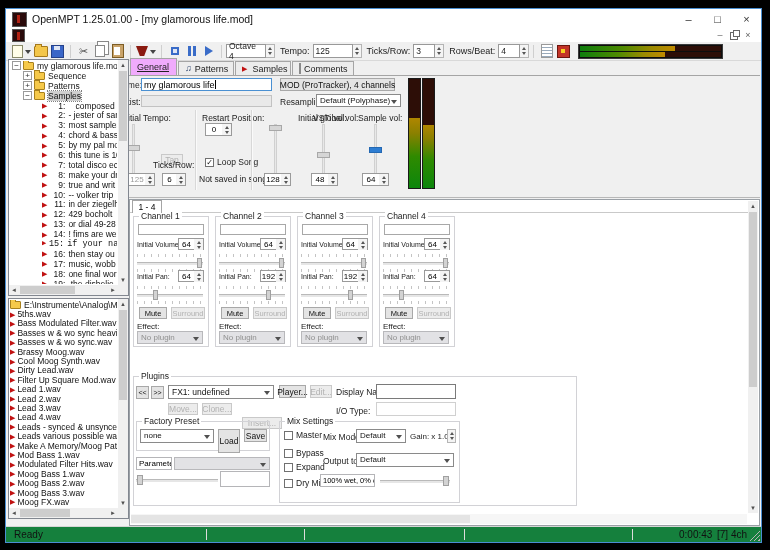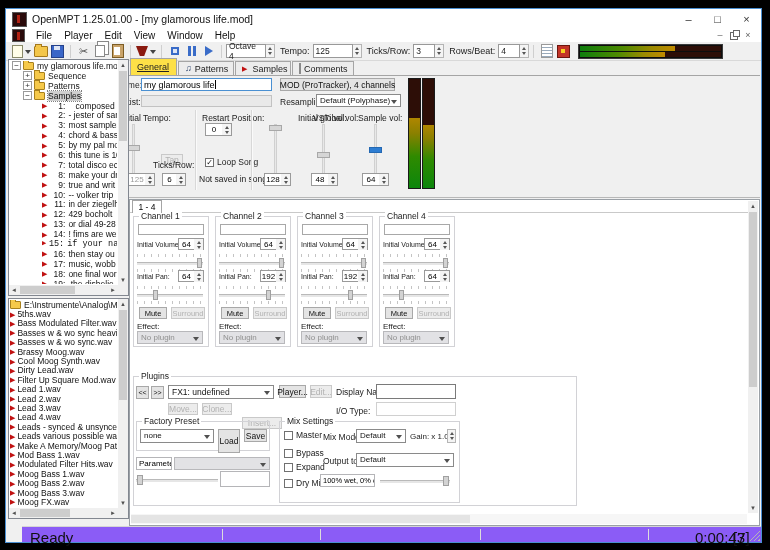--- a/index.html
+++ b/index.html
@@ -72,21 +72,21 @@
   
   .sbv{position:absolute;right:0;top:0;width:10px;bottom:10px;background:#f0f0f0;}
   .sbh{position:absolute;left:0;bottom:0;right:10px;height:10px;background:#f0f0f0;}
   .sbc{position:absolute;right:0;bottom:0;width:10px;height:10px;background:#f0f0f0;}
   .sbb{position:absolute;color:#505050;font-size:6px;line-height:10px;width:10px;height:10px;text-align:center;}
   .sbt{position:absolute;background:#cdcdcd;}
   
   #tabsrow{position:absolute;left:123px;top:49px;right:1px;height:17px;}
   .tab{position:absolute;background:#ececec;border:1px solid #a5a5a5;border-bottom:none;display:flex;align-items:center;
     gap:3px;font-size:9px;padding:0 6px;box-sizing:border-box;height:14px;top:3px;color:#222;}
-  .tab.active{background:#fde047;height:17px;top:0;z-index:3;text-decoration:underline;}
+  .tab.active{background:#f0abfc;height:17px;top:0;z-index:3;text-decoration:underline;}
   .noteglyph{color:#223a66;font-size:9px;line-height:9px;}
   .pageglyph{width:7px;height:9px;background:#fff;border:1px solid #8a8a8a;}
   
   #genpanel{position:absolute;left:123px;top:66px;right:1px;height:123px;background:#f0f0f0;
     border-top:1px solid #a5a5a5;border-bottom:1px solid #b8b8b8;overflow:hidden;box-sizing:border-box;}
   .glbl{position:absolute;font-size:8.5px;color:#222;white-space:nowrap;}
   .ginput{position:absolute;background:#fff;border:1px solid #7a7a7a;box-sizing:border-box;font-size:9px;
     padding:1px 2px;white-space:nowrap;overflow:hidden;}
   .ginput.focus{border-color:#4a90d2;}
   .ginput.dis{background:#e9e9e9;border-color:#c2c2c2;}
@@ -126,50 +126,42 @@
   .ticks{position:absolute;height:3px;background-image:repeating-linear-gradient(to right,#c4c4c4 0 1px,transparent 1px 7px);}
   .cslider{position:absolute;height:10px;}
   .cslider .tr{position:absolute;left:0;right:0;top:4px;height:2px;background:#e6e6e6;border-top:1px solid #b9b9b9;}
   .cthumb{position:absolute;top:0;width:5px;height:10px;background:#d3d3d3;border:1px solid #a0a0a0;box-sizing:border-box;}
   .hsl{position:absolute;height:10px;}
   .hsl .tr{position:absolute;left:0;right:0;top:4px;height:2px;background:#e6e6e6;border-top:1px solid #b9b9b9;}
   .hth{position:absolute;top:0;width:6px;height:10px;background:#d3d3d3;border:1px solid #a0a0a0;box-sizing:border-box;}
   .wbox{position:absolute;background:#fff;border:1px solid #b5b5b8;box-sizing:border-box;font-size:7.5px;
     display:flex;align-items:center;padding:0 2px;white-space:nowrap;overflow:hidden;}
   
-  #statusbar{position:absolute;left:16px;right:0;bottom:0;height:15px;background:#8b5cf6;border-top:1px solid #d5d5d5;
-    font-size:15px;color:#111;}
+  #statusbar{position:absolute;left:0;right:0;bottom:0;height:15px;background:#15803d;border-top:1px solid #d5d5d5;
+    font-size:10px;color:#111;}
   .sdiv{position:absolute;top:2px;bottom:2px;width:1px;background:#dcdcdc;}
   #grip{position:absolute;right:1px;bottom:1px;width:11px;height:11px;
     background:repeating-linear-gradient(135deg,transparent 0 2px,#b5b5b5 2px 3px);clip-path:polygon(100% 0,100% 100%,0 100%);}
 </style>
 </head>
 <body>
 
 <div id="win">
 
   <div id="titlebar">
     <span class="appicon"></span>
     <span id="titletext">OpenMPT 1.25.01.00 - [my glamorous life.mod]</span>
     <span class="spacer"></span>
     <span class="wbtn">–</span>
     <span class="wbtn">□</span>
     <span class="wbtn">×</span>
   </div>
 
   <div id="menubar">
     <span class="appicon" style="width:11px;height:11px;"></span>
-    <span id="menu-items" style="display:flex;">
-        <span class="mitem">File</span>
-        <span class="mitem">Player</span>
-        <span class="mitem">Edit</span>
-        <span class="mitem">View</span>
-        <span class="mitem">Window</span>
-        <span class="mitem">Help</span>
-      </span>
     <span class="spacer"></span>
     <span class="mdib">–</span>
     <span class="mdib">
         <span class="restore-glyph"></span>
       </span>
     <span class="mdib">×</span>
     <span style="width:6px;"></span>
   </div>
 
   <div id="toolbar">

